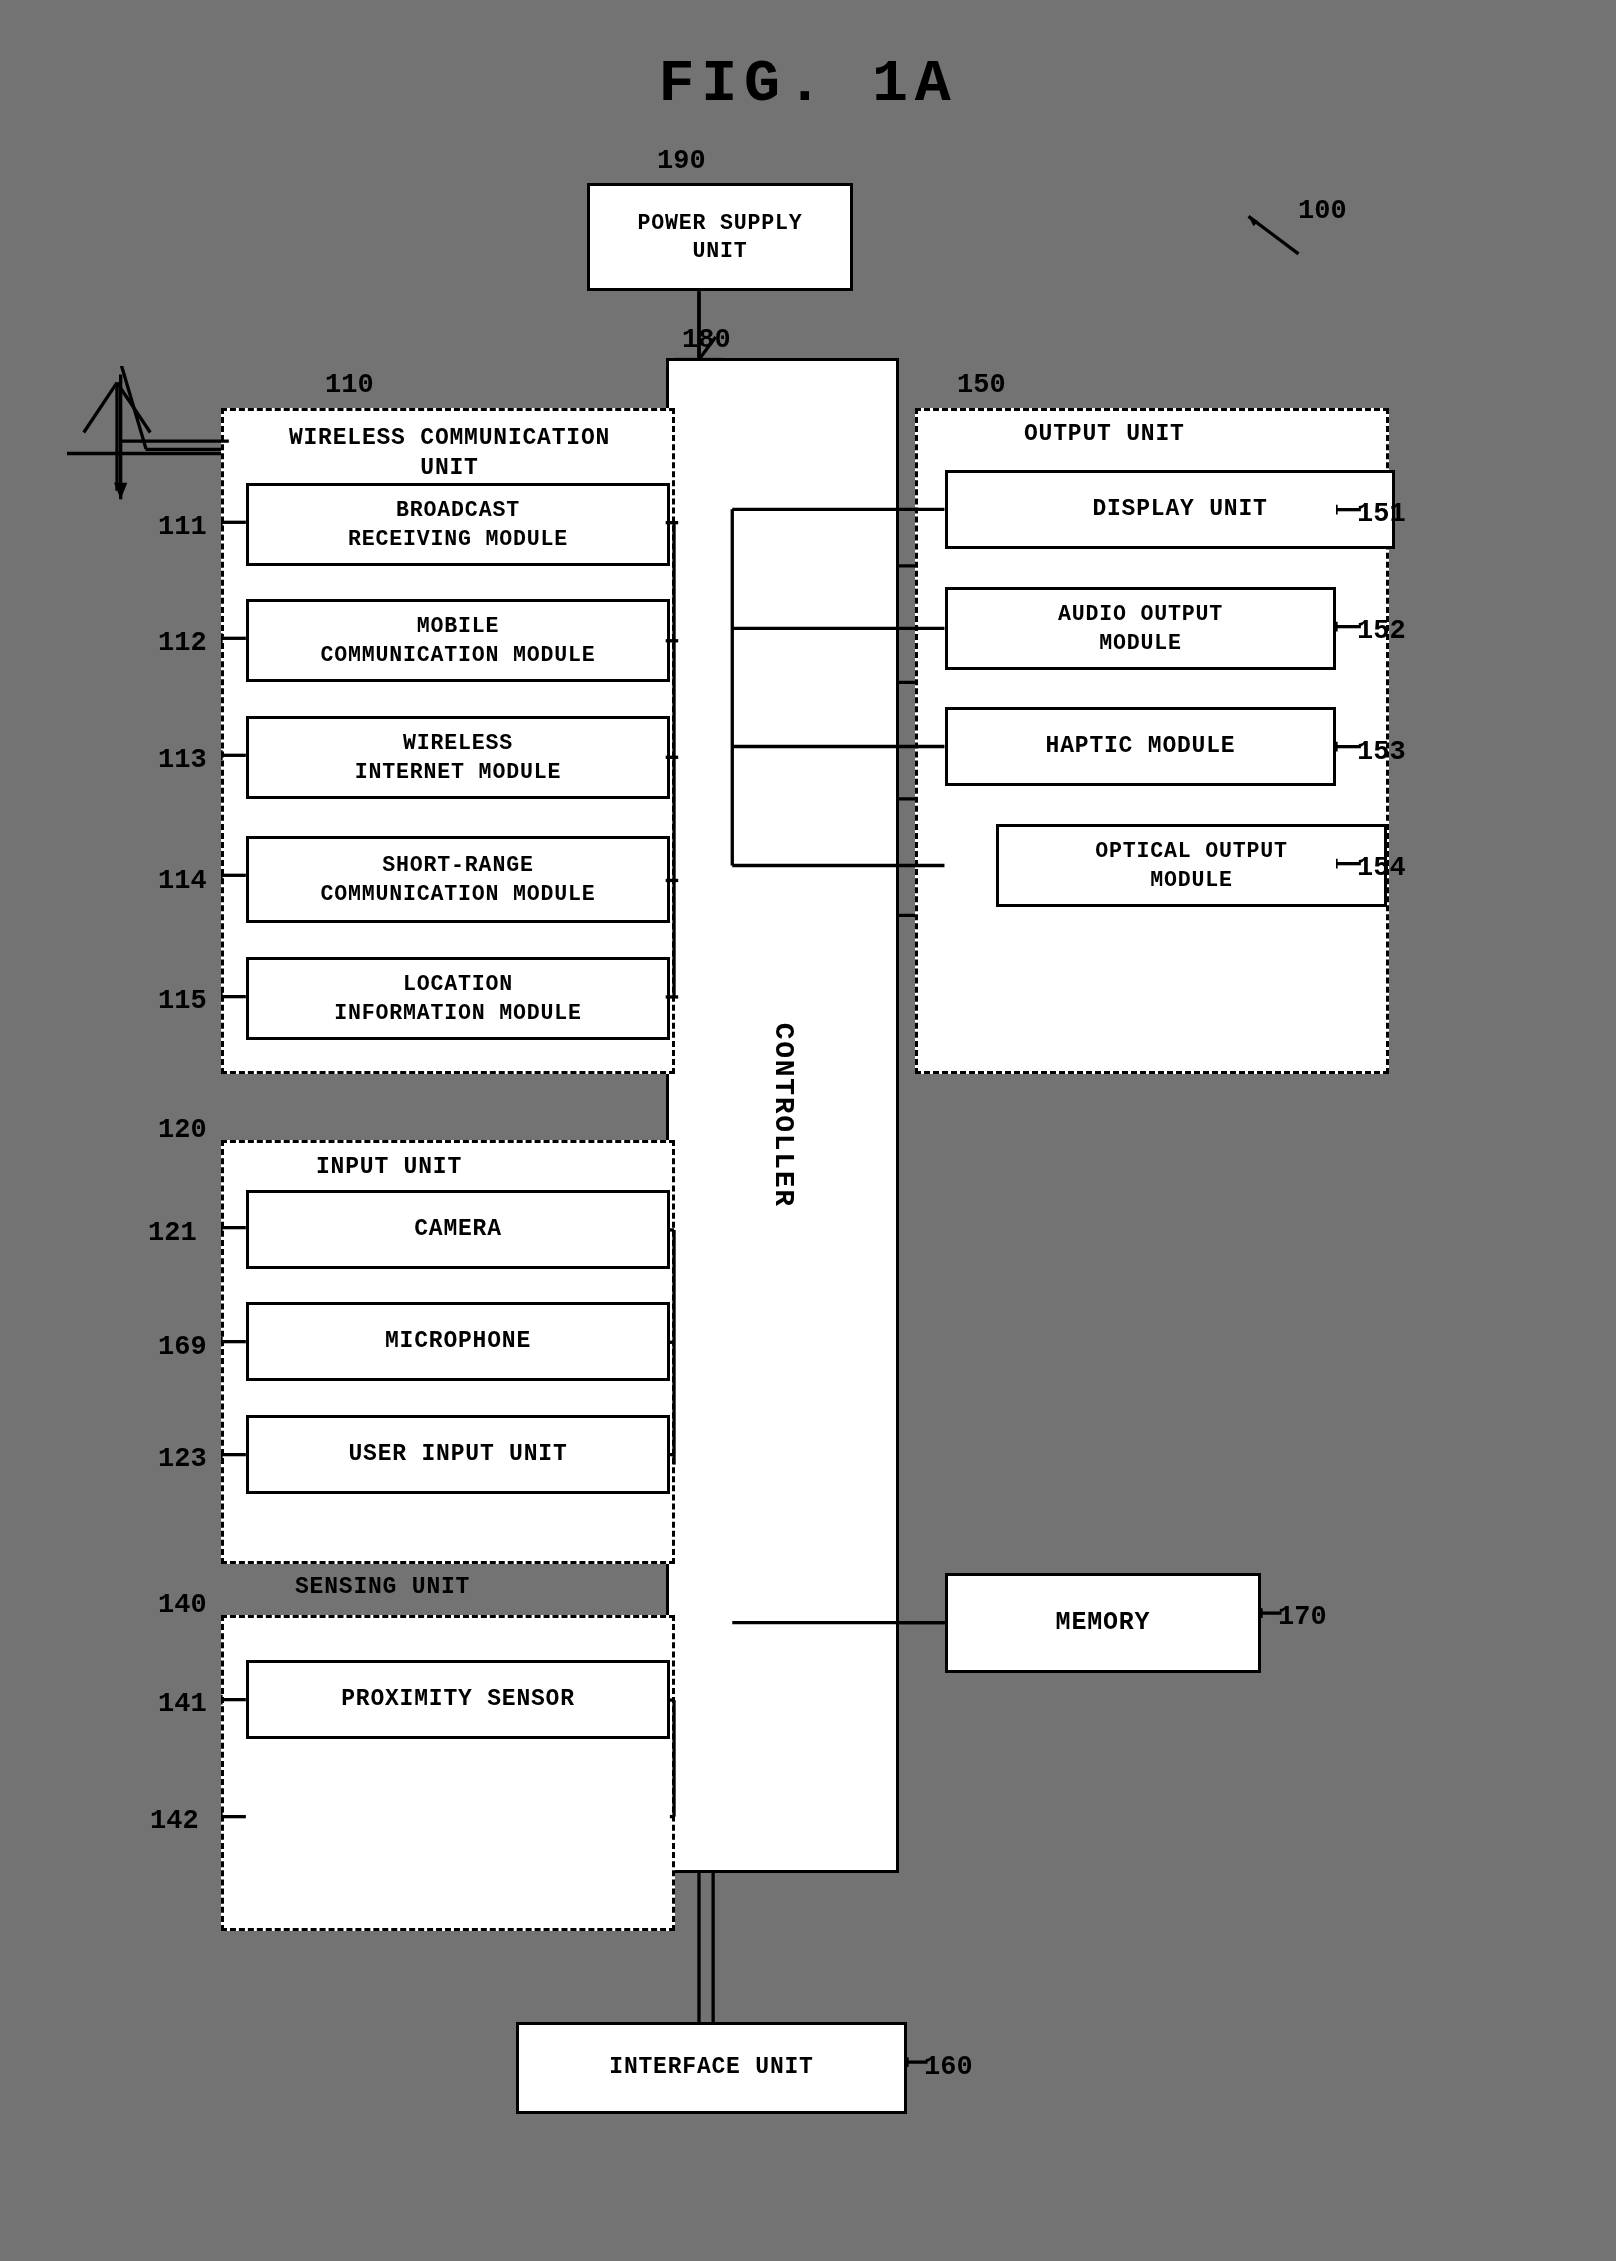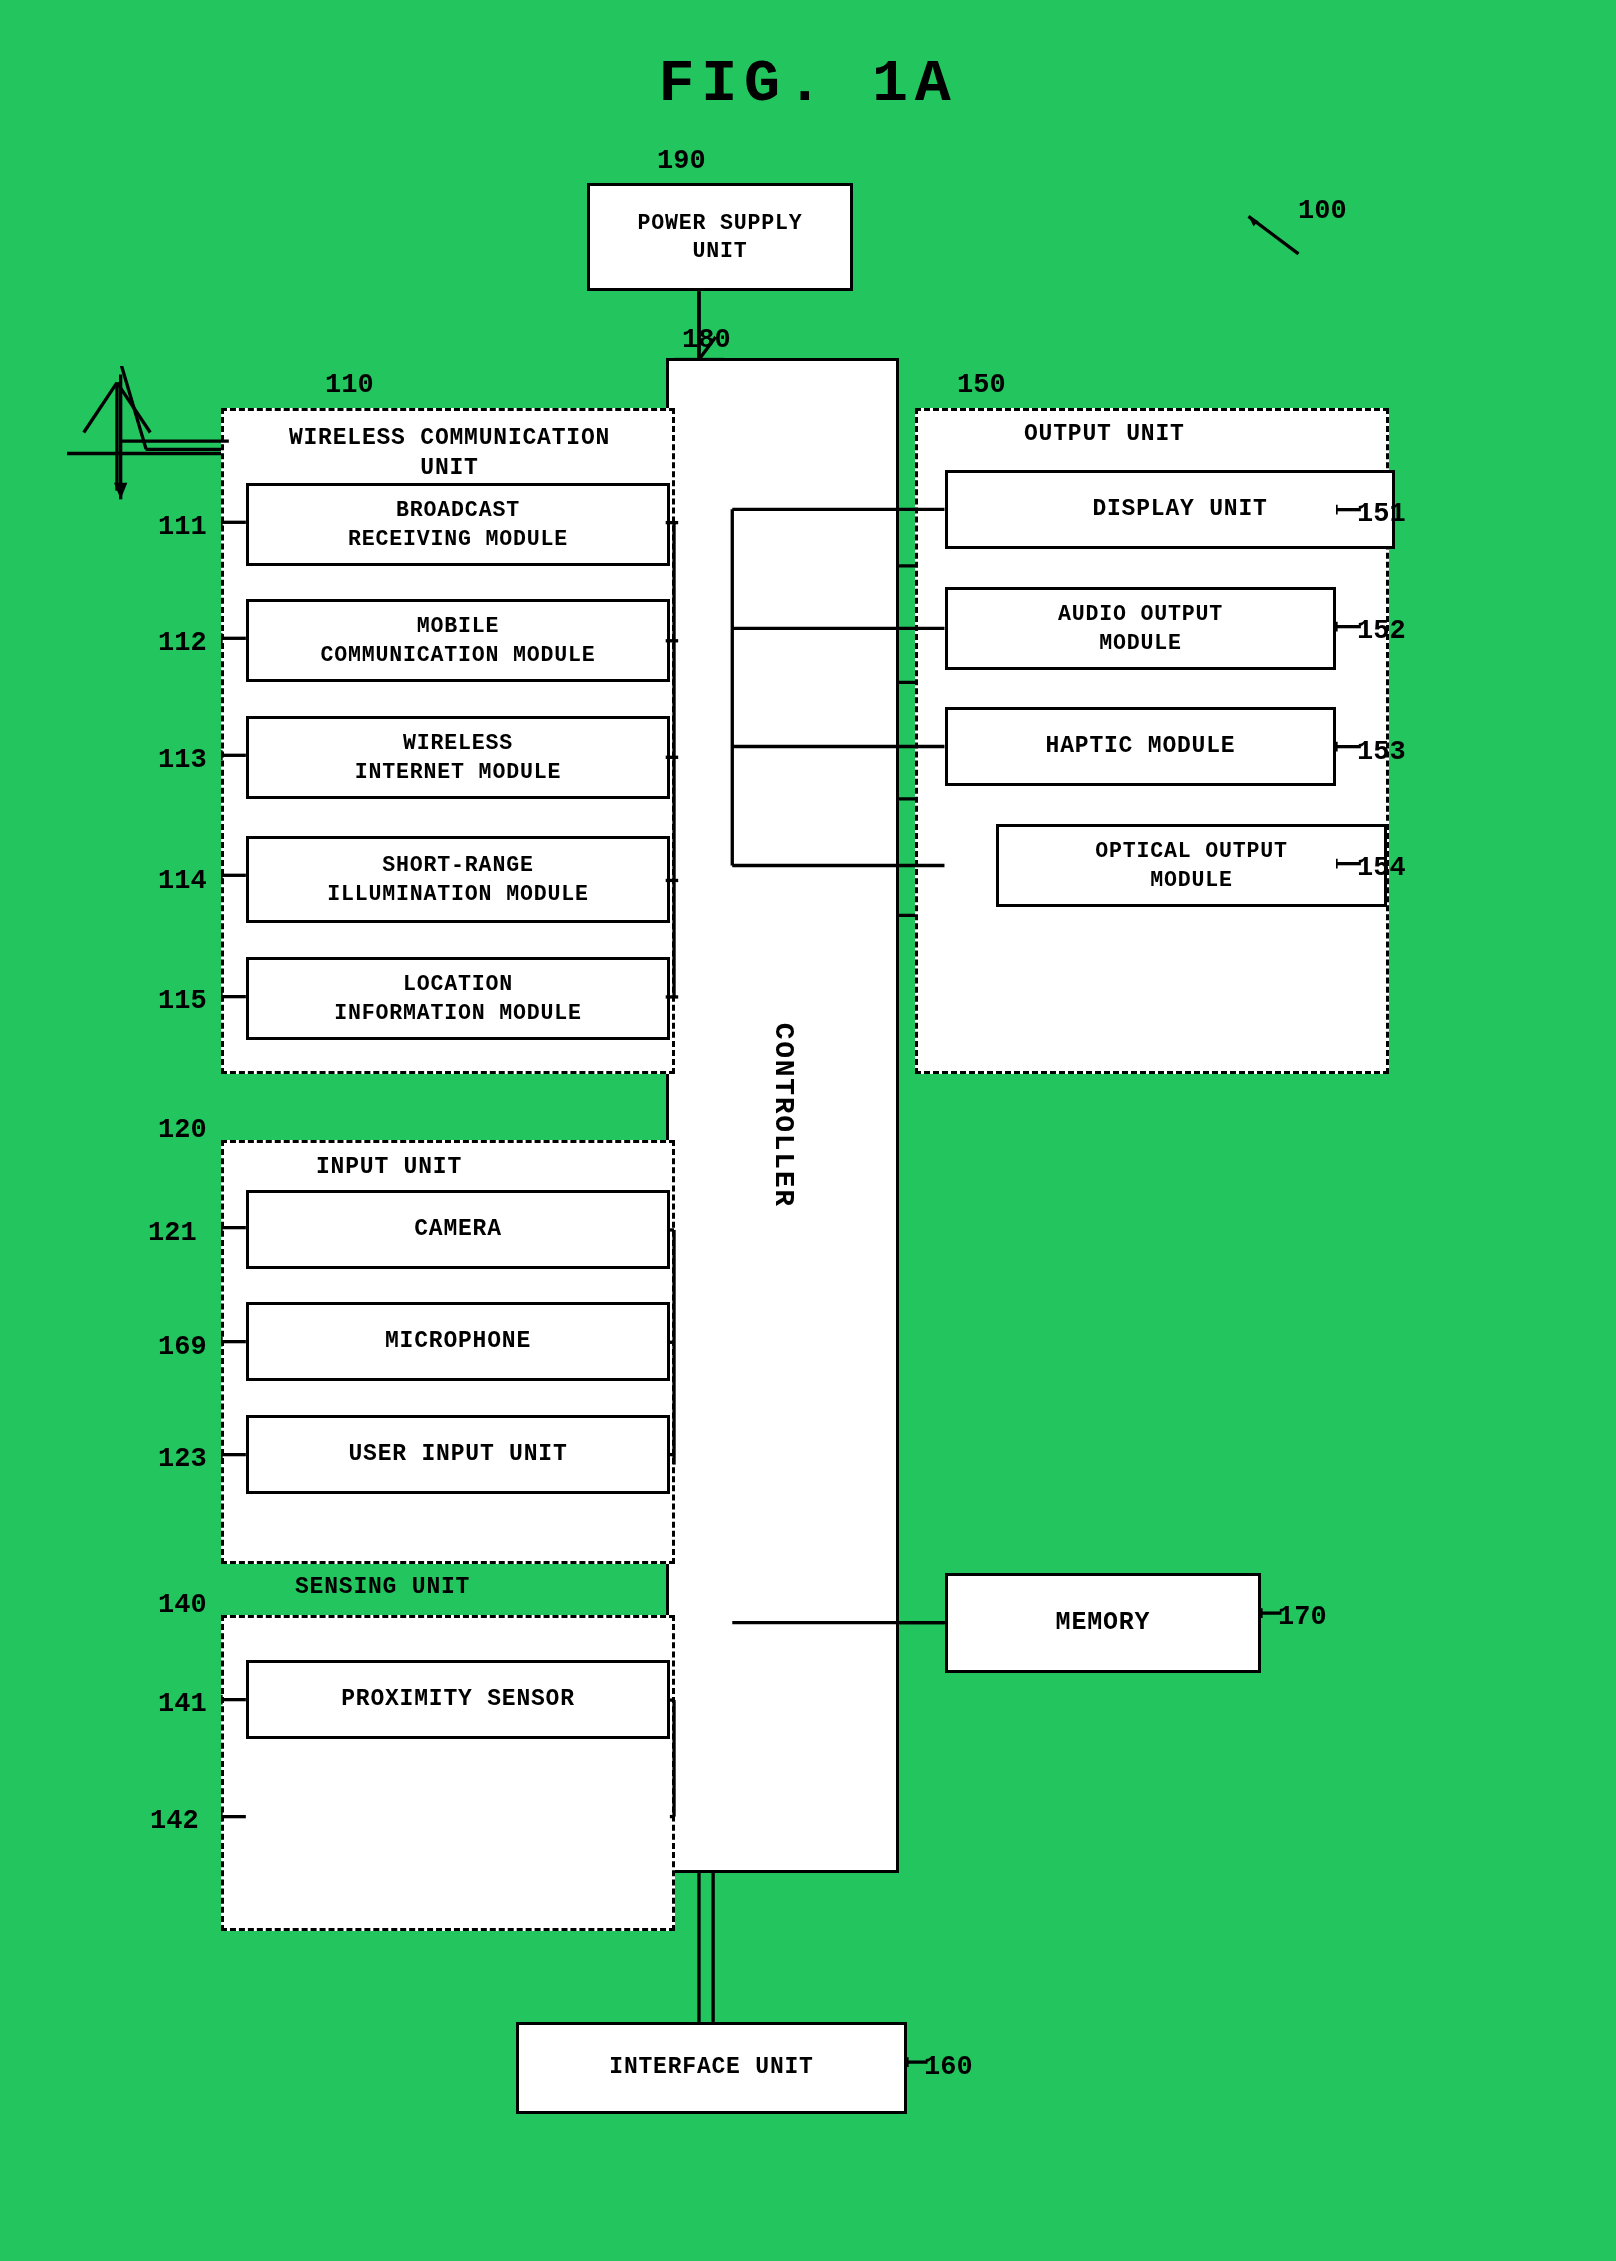--- a/index.html
+++ b/index.html
@@ -9,21 +9,21 @@
       width: 1616px;
       min-height: 2261px;
       position: relative;
       overflow-x: hidden;
     }
 
     .diagram-container {
       position: relative;
       width: 1616px;
       height: 2261px;
-      background: #22c55e;
+      background: #737373;
     }
 
     
     .title {
       position: absolute;
       top: 50px;
       left: 50%;
       transform: translateX(-50%);
       font-size: 60px;
       font-weight: bold;
@@ -191,21 +191,21 @@
 INTERNET MODULE</span>
   </div>
   <div class="ref-num" style="left:158px; top:745px;">113</div>
   <svg style="position:absolute;top:747px;left:221px;width:29px;height:16.6px;" viewBox="0 0 35 20" width="29" height="16.6">
     <line x1="0" y1="10" x2="30" y2="10" stroke="#000" stroke-width="4"></line>
     <line x1="0" y1="4" x2="0" y2="16" stroke="#000" stroke-width="4"></line>
   </svg>
 
   <div class="box-solid" style="left:246px; top:836px; width:424px; height:87px; font-size:21.6px;">
     <span style="white-space:pre-line;">SHORT-RANGE
-ILLUMINATION MODULE</span>
+COMMUNICATION MODULE</span>
   </div>
   <div class="ref-num" style="left:158px; top:866px;">114</div>
   <svg style="position:absolute;top:867px;left:221px;width:29px;height:16.6px;" viewBox="0 0 35 20" width="29" height="16.6">
     <line x1="0" y1="10" x2="30" y2="10" stroke="#000" stroke-width="4"></line>
     <line x1="0" y1="4" x2="0" y2="16" stroke="#000" stroke-width="4"></line>
   </svg>
 
   <div class="box-solid" style="left:246px; top:957px; width:424px; height:83px; font-size:21.6px;">
     <span style="white-space:pre-line;">LOCATION
 INFORMATION MODULE</span>

